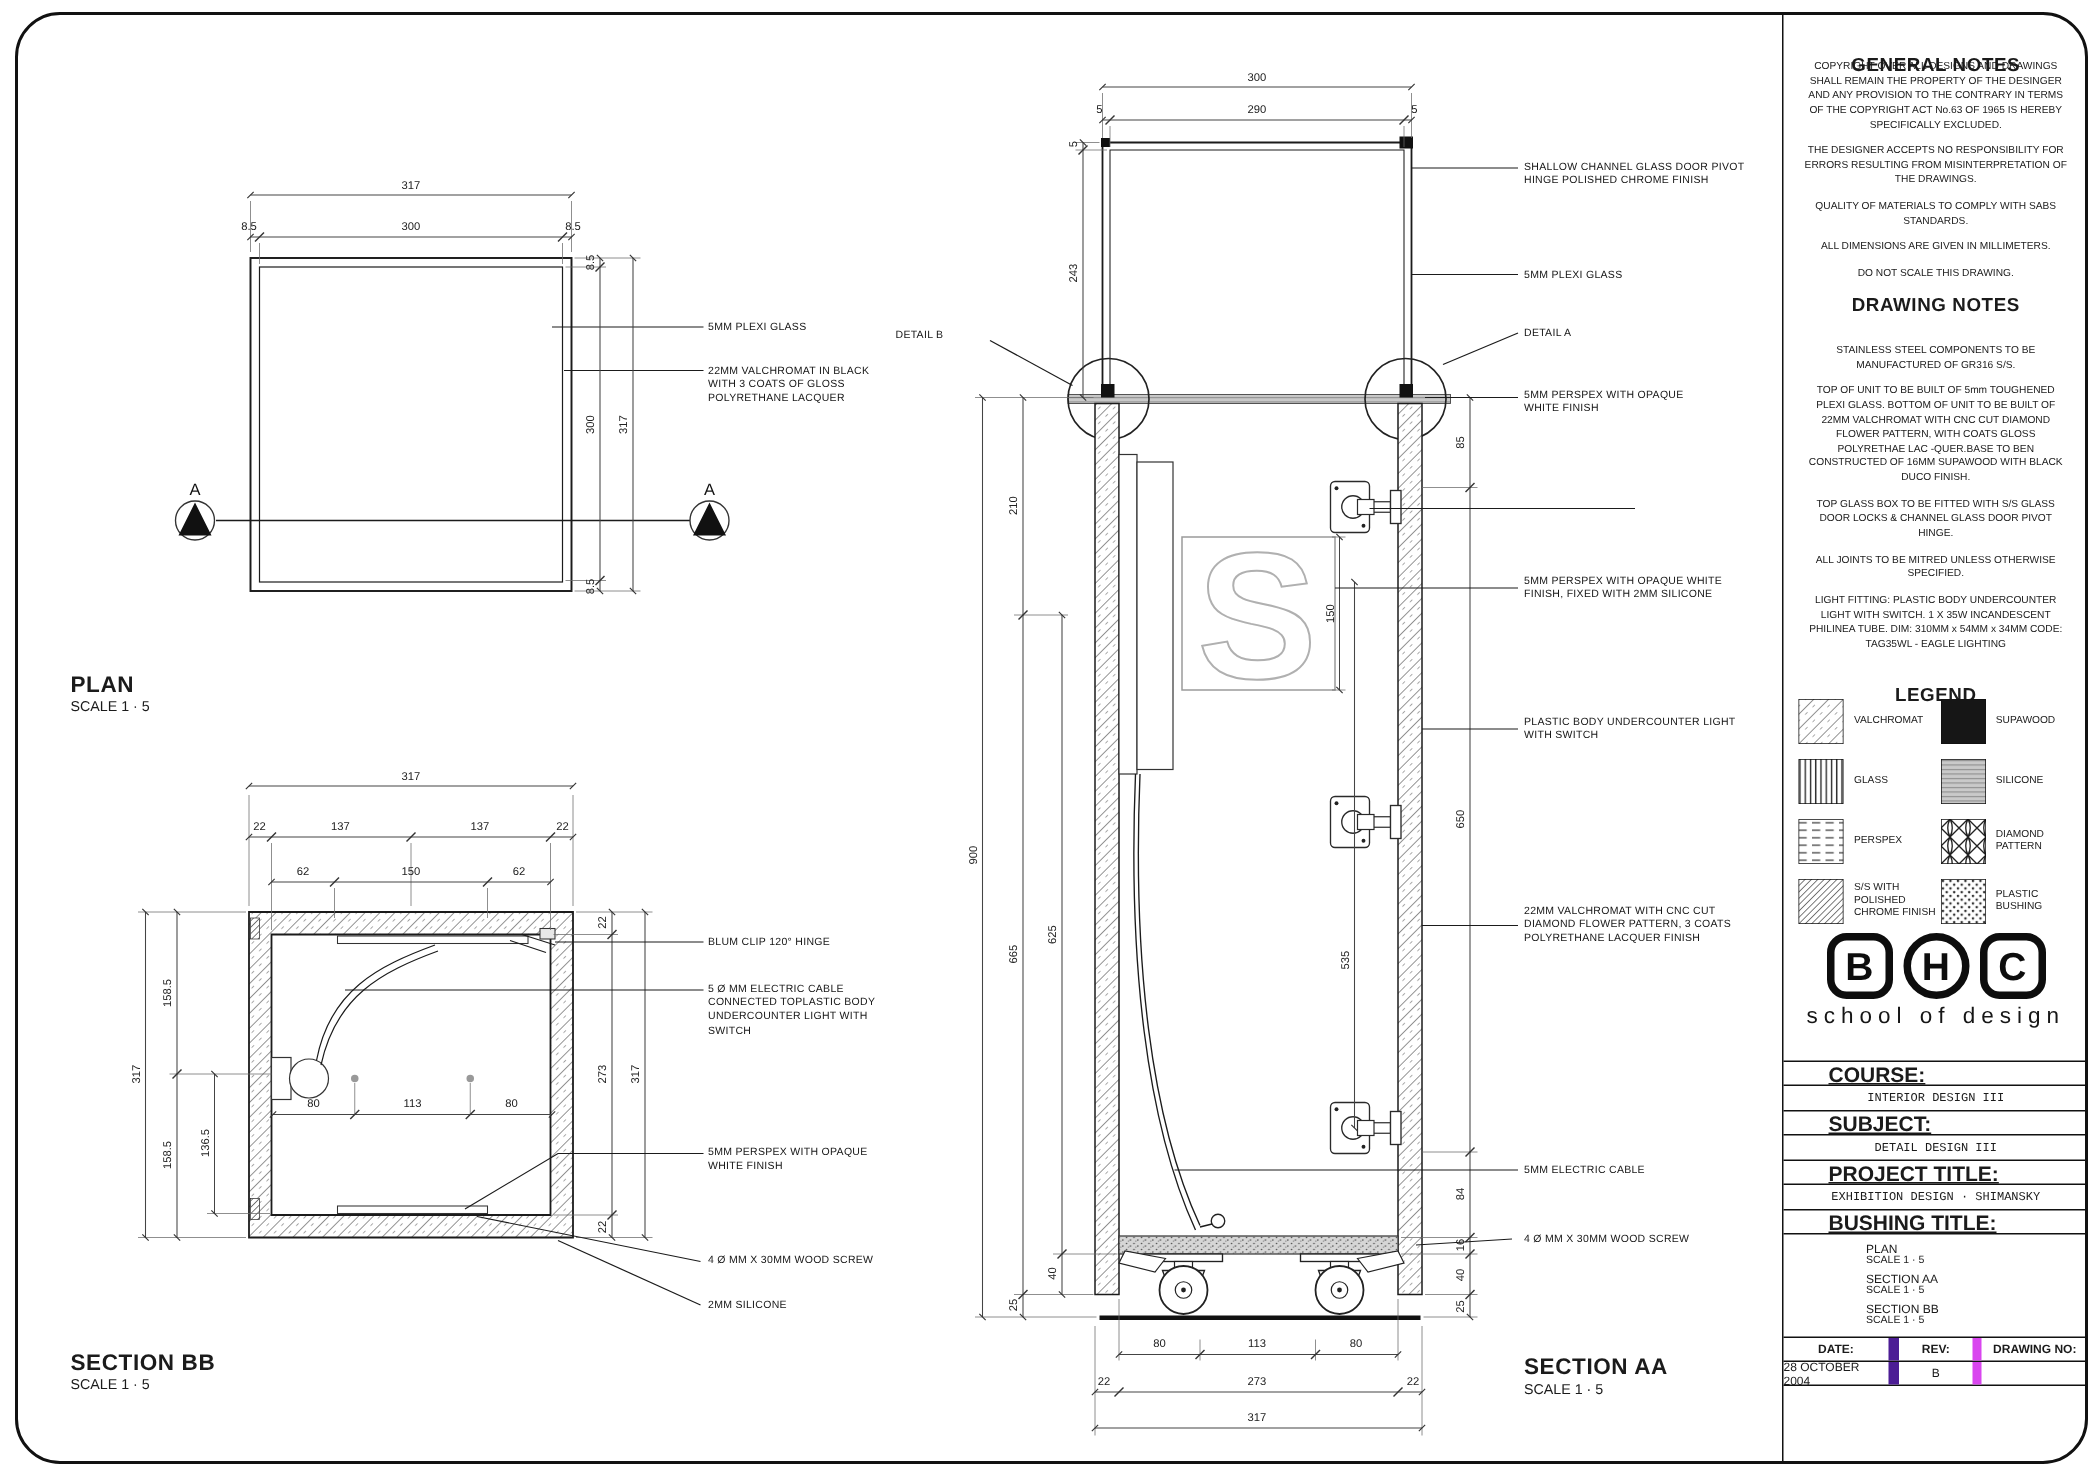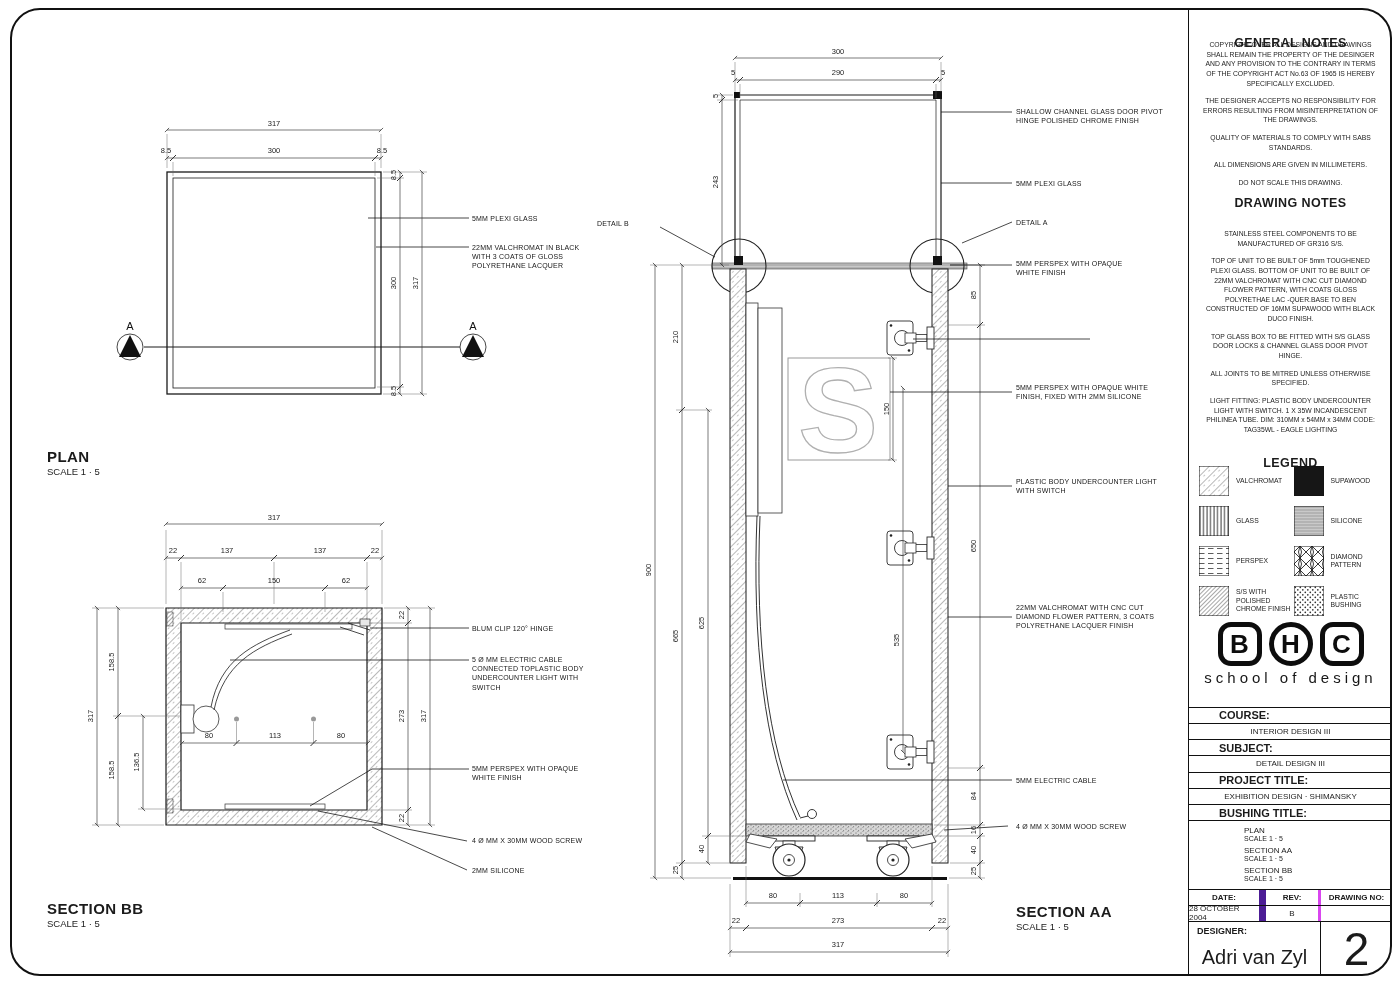--- a/index.html
+++ b/index.html
@@ -26,32 +26,32 @@
   .lg-item{display:flex;align-items:center;gap:7px;}
   .lg-item svg{flex:0 0 auto;}
   .lg-item .lg-label{font-size:6.8px;line-height:1.25;text-align:left;max-width:66px;}
   .logo-row{display:flex;justify-content:center;gap:7px;}
   .lg-shape{width:44px;height:44px;border:5px solid #0d0d0d;display:flex;align-items:center;justify-content:center;font-size:26px;font-weight:bold;color:#0d0d0d;box-sizing:border-box;}
   .lg-sq{border-radius:13px;}
   .lg-ci{border-radius:50%;}
   .logo-tag{margin-top:3px;font-size:15px;letter-spacing:4px;text-align:center;color:#161616;}
   #tb{position:absolute;left:0;right:0;top:699px;bottom:0;border-top:1.5px solid #111;display:flex;flex-direction:column;}
   .tr{border-bottom:1px solid #111;display:flex;align-items:center;box-sizing:border-box;}
-  .tr-lab{height:16px;font-size:11px;font-weight:bold;padding-left:30px;}
-  .tr-val{height:17px;font-size:8px;justify-content:center;}
+  .tr-lab{height:16px;font-size:14px;font-weight:bold;padding-left:30px;text-decoration:underline;}
+  .tr-val{height:17px;font-size:8px;justify-content:center;font-family:Liberation Mono, monospace;}
   .tr-list{border-bottom:1px solid #111;padding:5px 0 3px 55px;box-sizing:border-box;}
   .dt-item{margin-bottom:4px;text-align:left;}
   .dt-nm{font-size:8px;}
   .dt-sc{font-size:7px;color:#222;}
   .meta{display:flex;border-bottom:1px solid #111;box-sizing:border-box;}
   .meta>div{display:flex;align-items:center;justify-content:center;box-sizing:border-box;}
   .m-h{height:15px;font-size:8px;font-weight:bold;}
   .m-v{height:15px;font-size:8px;}
   .c-a{width:77px;border-right:7px solid #4c1d95;}
-  .c-b{width:55px;border-right:3px solid #d946ef;}
+  .c-b{width:55px;border-right:6px solid #d946ef;}
   .c-c{flex:1;}
   .des-row{flex:1;display:flex;}
   .des-left{width:132px;border-right:1px solid #111;position:relative;box-sizing:border-box;}
   .des-label{position:absolute;left:8px;top:4px;font-size:9px;font-weight:bold;}
   .des-name{position:absolute;left:0;right:0;top:24px;text-align:center;font-size:20px;}
   .des-no{flex:1;display:flex;align-items:center;justify-content:center;font-size:46px;}
 </style>
 </head>
 <body>
 
@@ -562,22 +562,15 @@
     <div class="meta">
       <div class="c-a m-h">DATE:</div>
       <div class="c-b m-h">REV:</div>
       <div class="c-c m-h">DRAWING NO:</div>
     </div>
     <div class="meta">
       <div class="c-a m-v">28 OCTOBER 2004</div>
       <div class="c-b m-v">B</div>
       <div class="c-c m-v"></div>
     </div>
-    <div class="des-row">
-      <div class="des-left">
-        <div class="des-label">DESIGNER:</div>
-        <div class="des-name">Adri van Zyl</div>
-      </div>
-      <div class="des-no">2</div>
-    </div>
   </div>
 </div>
 </div>
 
 </body></html>

